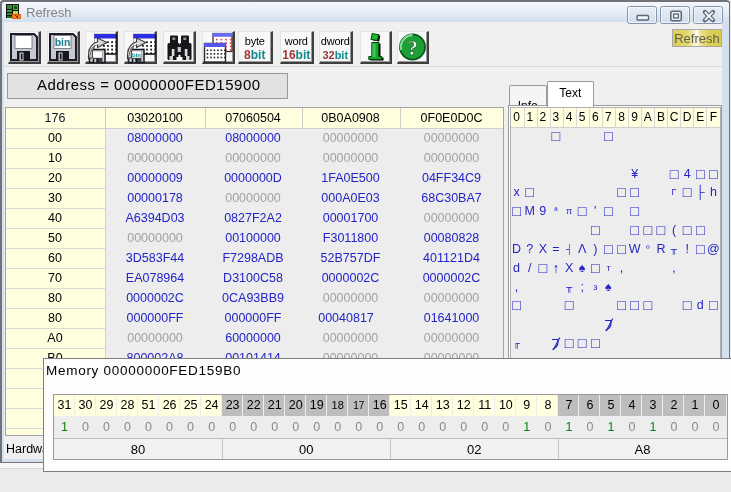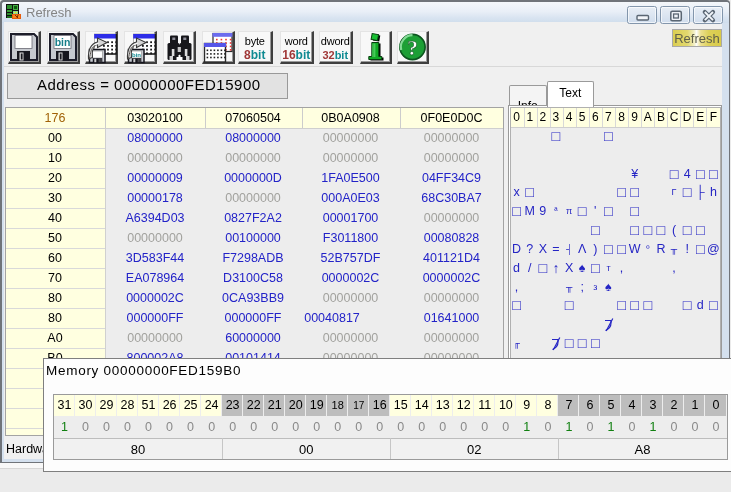--- a/index.html
+++ b/index.html
@@ -8,21 +8,21 @@
 .winframe{position:absolute;left:1.5px;top:1.5px;width:727px;height:460px;border-radius:2.5px 2.5px 0 0;background:#d4e0ee}
 .titlegrad{position:absolute;left:1.5px;top:1.5px;width:727px;height:21px;border-radius:2.5px 2.5px 0 0;background:linear-gradient(#f4f7fb,#e9eff7 45%,#d9e4f1 75%,#cfddec)}
 .content{position:absolute;left:4px;top:22px;width:718px;height:437px;background:#f0f0f0}
 .titletxt{position:absolute;left:26px;top:5px;font-size:13px;color:#848484}
 .wbtn{position:absolute;top:5.5px;width:30px;height:18px;border:1px solid #8396ac;border-radius:2.5px;background:linear-gradient(#e8eef6,#dae4f0 60%,#d0dded);box-shadow:inset 0 0 0 1px rgba(255,255,255,0.65)}
 .wbtn svg{position:absolute;left:0;top:0}
 .tbtn{position:absolute;top:30.5px;height:33px;background:#f8f8f8;border-top:1px solid #e4e4e4;border-left:1px solid #e4e4e4;border-right:2px solid #3f3f3f;border-bottom:2px solid #3f3f3f;box-shadow:inset -1px -1px 0 #9a9a9a}
 .addrbox{position:absolute;left:7px;top:72.5px;width:281px;height:26px;background:#e2e2e2;border:1px solid #999;}
 .addrbox span{position:absolute;left:29px;top:2.5px;font-size:15px;letter-spacing:0.5px;color:#000}
 .cell{position:absolute;font-size:12.5px;white-space:nowrap;transform:translate(-50%,-50%)}
-.b{color:#2323c8}.g{color:#a2a29e}.r{color:#a16207}.k{color:#000}
+.b{color:#2323c8}.g{color:#a2a29e}.r{color:#0f172a}.k{color:#000}
 .chg{position:absolute;font-size:12.5px;color:#2525c4;transform:translate(-50%,-50%);white-space:nowrap}
 .chg.s{font-size:9px}
 .chg.bx{font-size:14.5px}
 .chg.up{font-size:14px}
 .tab{position:absolute;border:1px solid #9a9a9a;border-bottom:none;border-radius:2px 2px 0 0;font-size:12px;color:#000}
 .hdrcell{position:absolute;font-size:12px;color:#000;transform:translate(-50%,-50%)}
 </style></head><body>
 <div class="win">
     <div class="winframe"></div>
     <div class="titlegrad"></div>
@@ -307,21 +307,21 @@
 <div class="cell b" style="left:350.5px;top:277.5px">0000002C</div>
 <div class="cell b" style="left:451.5px;top:277.5px">0000002C</div>
 <div class="cell k" style="left:55px;top:297.5px">80</div>
 <div class="cell b" style="left:155.0px;top:297.5px">0000002C</div>
 <div class="cell b" style="left:253.0px;top:297.5px">0CA93BB9</div>
 <div class="cell g" style="left:350.5px;top:297.5px">00000000</div>
 <div class="cell g" style="left:451.5px;top:297.5px">00000000</div>
 <div class="cell k" style="left:55px;top:317.5px">80</div>
 <div class="cell b" style="left:155.0px;top:317.5px">000000FF</div>
 <div class="cell b" style="left:253.0px;top:317.5px">000000FF</div>
-<div class="cell b" style="left:332px;top:317.5px">00040817</div>
+<div class="cell b" style="left:346px;top:317.5px">00040817</div>
 <div class="cell b" style="left:451.5px;top:317.5px">01641000</div>
 <div class="cell k" style="left:55px;top:337.5px">A0</div>
 <div class="cell g" style="left:155.0px;top:337.5px">00000000</div>
 <div class="cell b" style="left:253.0px;top:337.5px">60000000</div>
 <div class="cell g" style="left:350.5px;top:337.5px">00000000</div>
 <div class="cell g" style="left:451.5px;top:337.5px">00000000</div>
 <div class="cell k" style="left:55px;top:357.5px">B0</div>
 <div class="cell b" style="left:155.0px;top:357.5px">800002A8</div>
 <div class="cell b" style="left:253.0px;top:357.5px">00101414</div>
 <div class="cell g" style="left:350.5px;top:357.5px">00000000</div>

